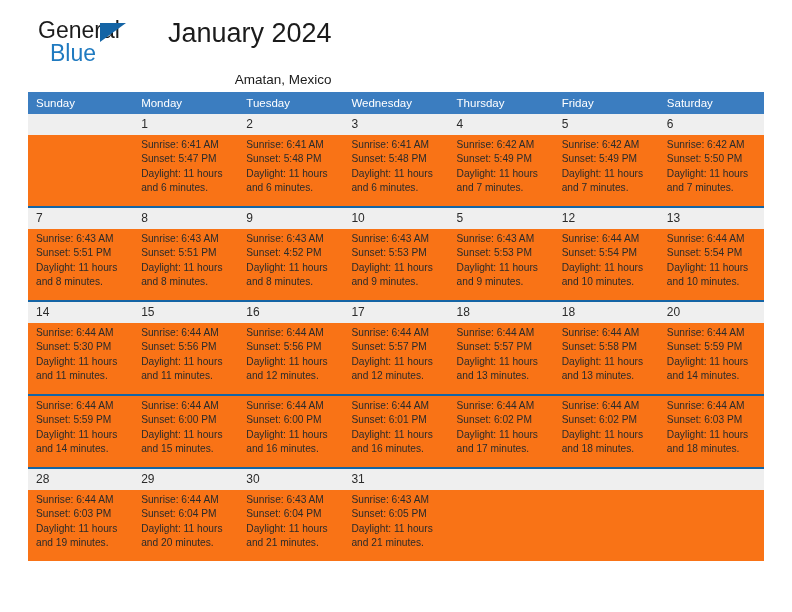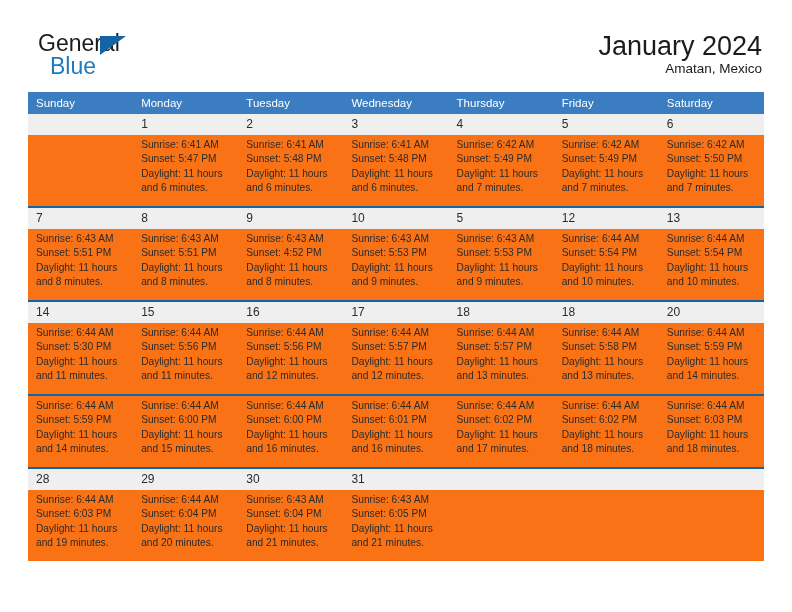--- a/index.html
+++ b/index.html
@@ -19,22 +19,21 @@
     width: 792px;
     height: 612px;
     box-sizing: border-box;
     padding: 0 28px;
   }
 
   
   .header {
     display: flex;
     align-items: flex-start;
-    justify-content: space-between;
-    padding-top: 32px;
+    padding-top: 19px;
     height: 72px;
     box-sizing: border-box;
   }
   .brand {
     position: relative;
     width: 120px;
     height: 56px;
     line-height: 1;
     padding-left: 10px;
   }
@@ -68,21 +67,21 @@
   .cal-title {
     font-size: 27px;
     color: #1b1b1b;
     line-height: 1.05;
     white-space: nowrap;
     margin-left: 10px;
   }
   .cal-subtitle {
     font-size: 13.5px;
     color: #1b1b1b;
-    margin-top: 1px;
+    margin-top: 25px;
     white-space: nowrap;
   }
 
   
   .calendar {
     width: 736px;
     border-collapse: collapse;
     table-layout: fixed;
     margin-top: 20px;
   }

